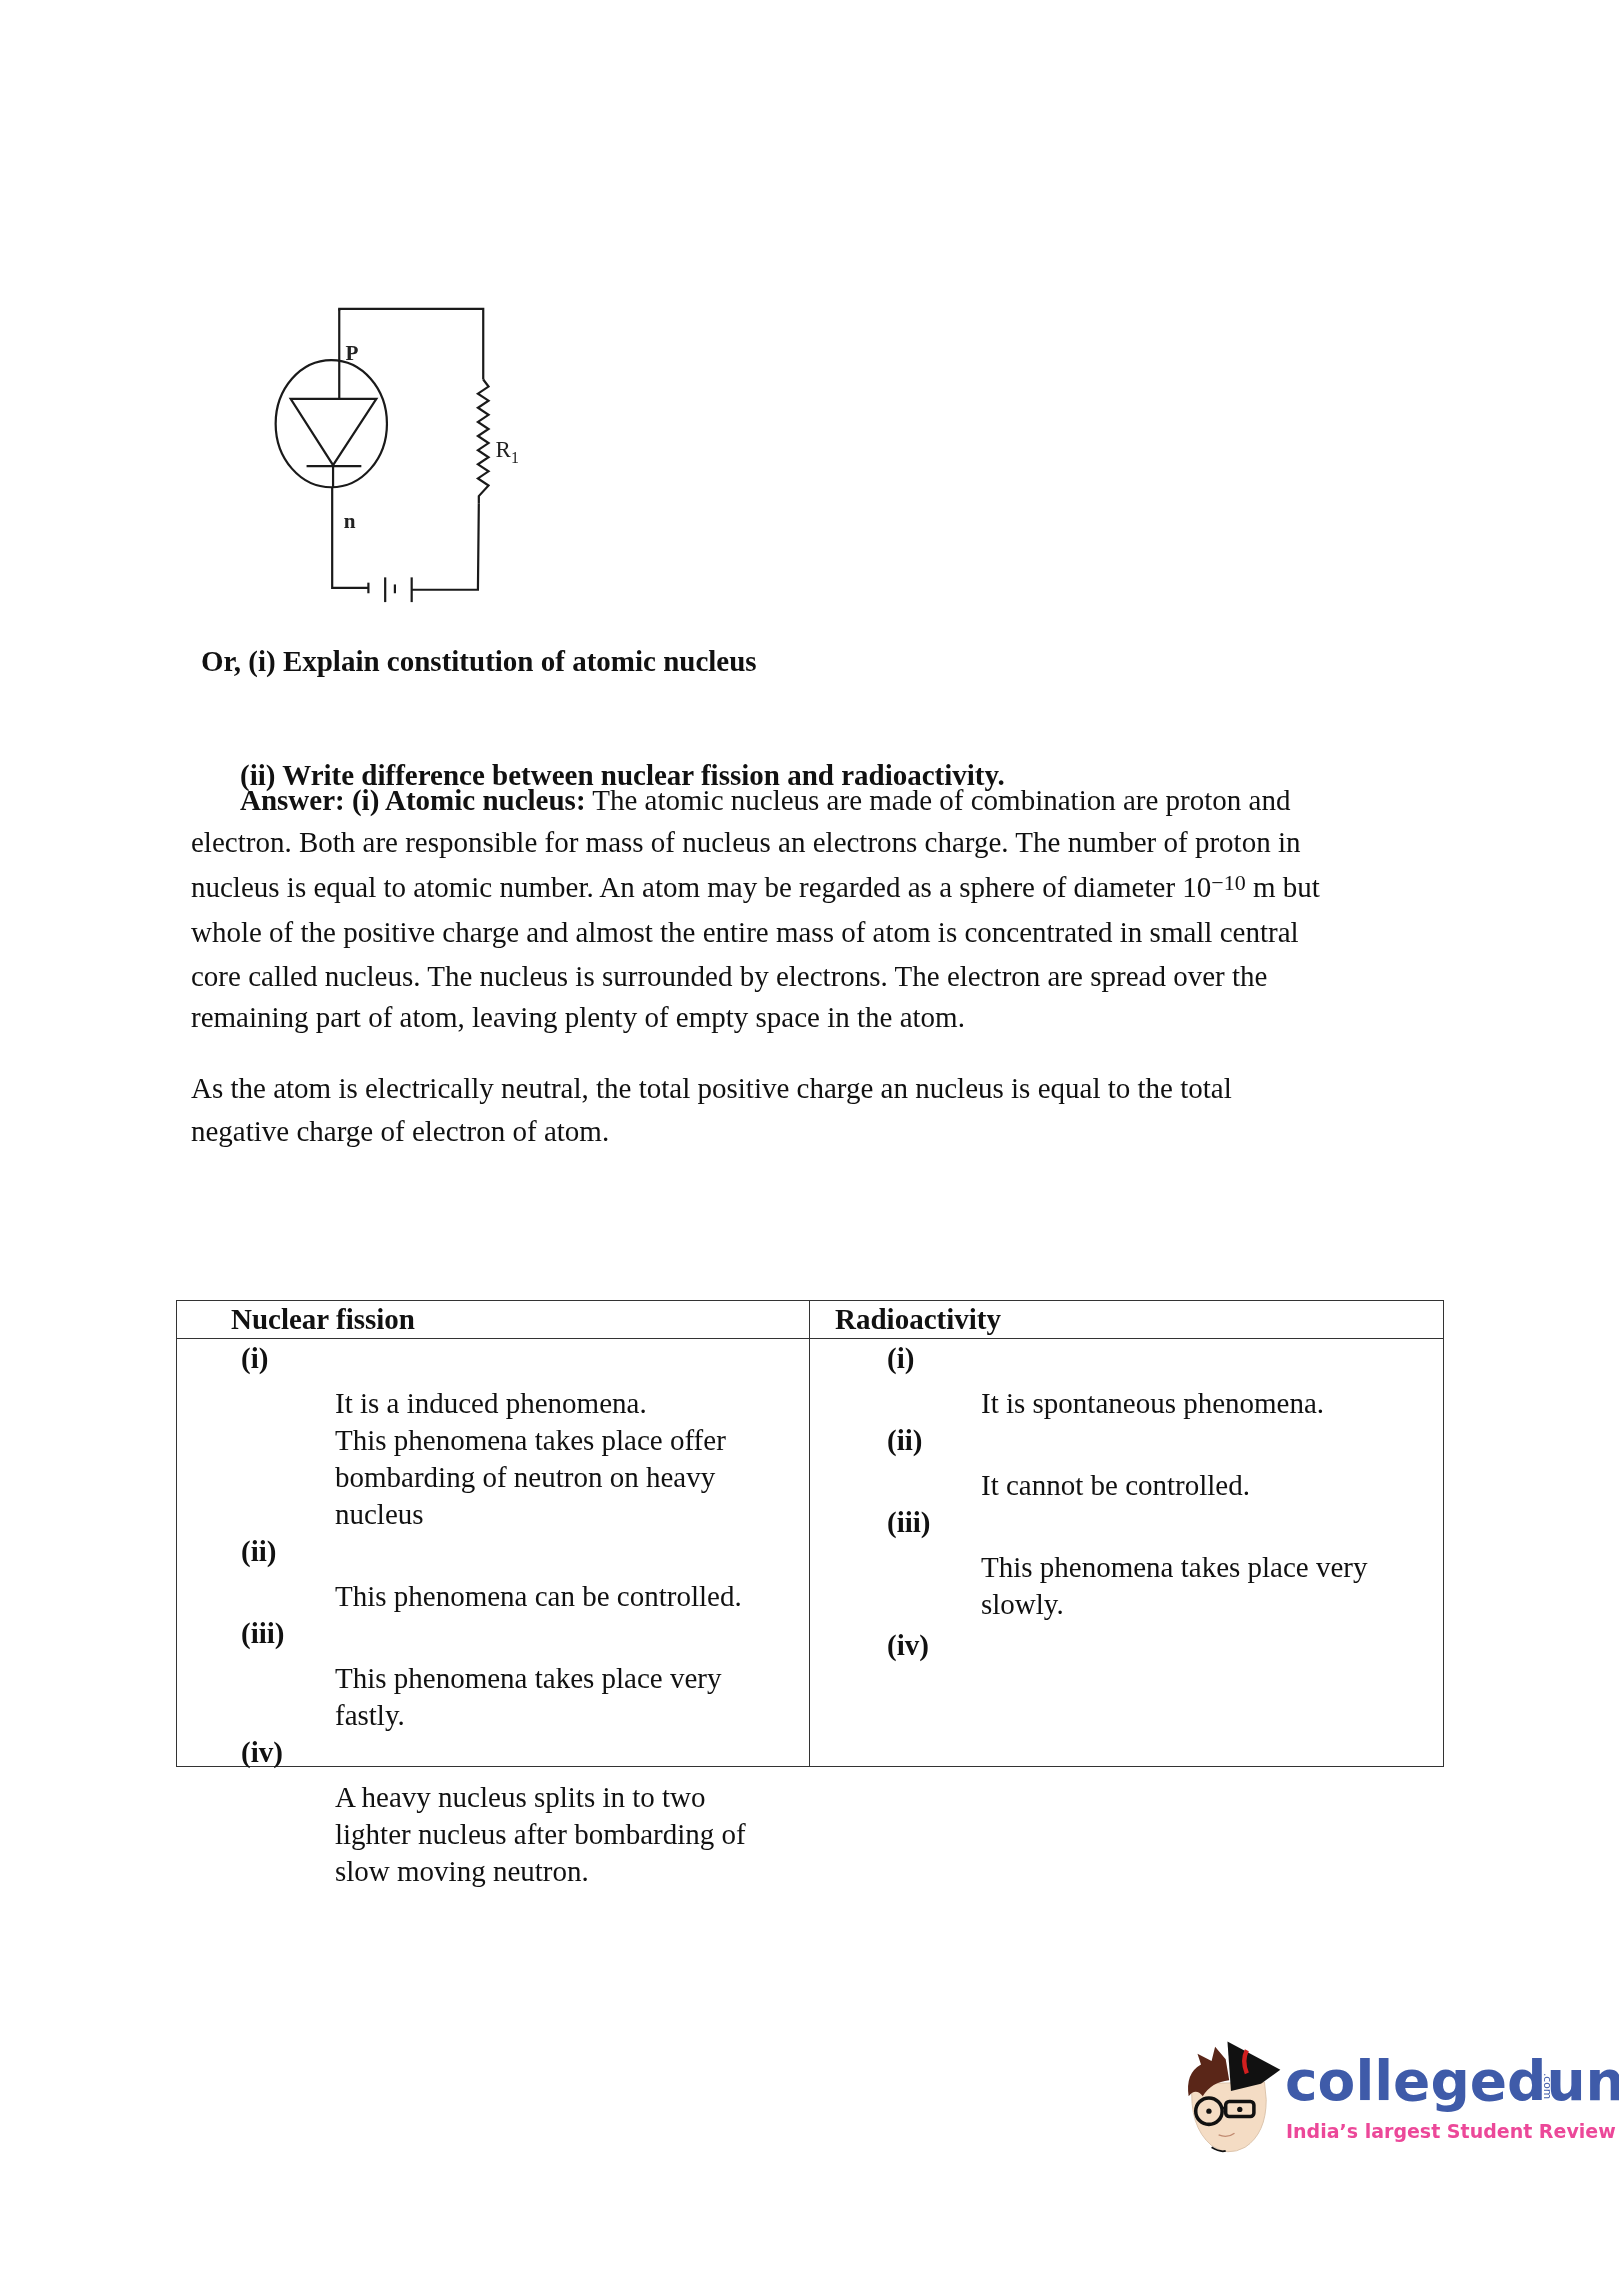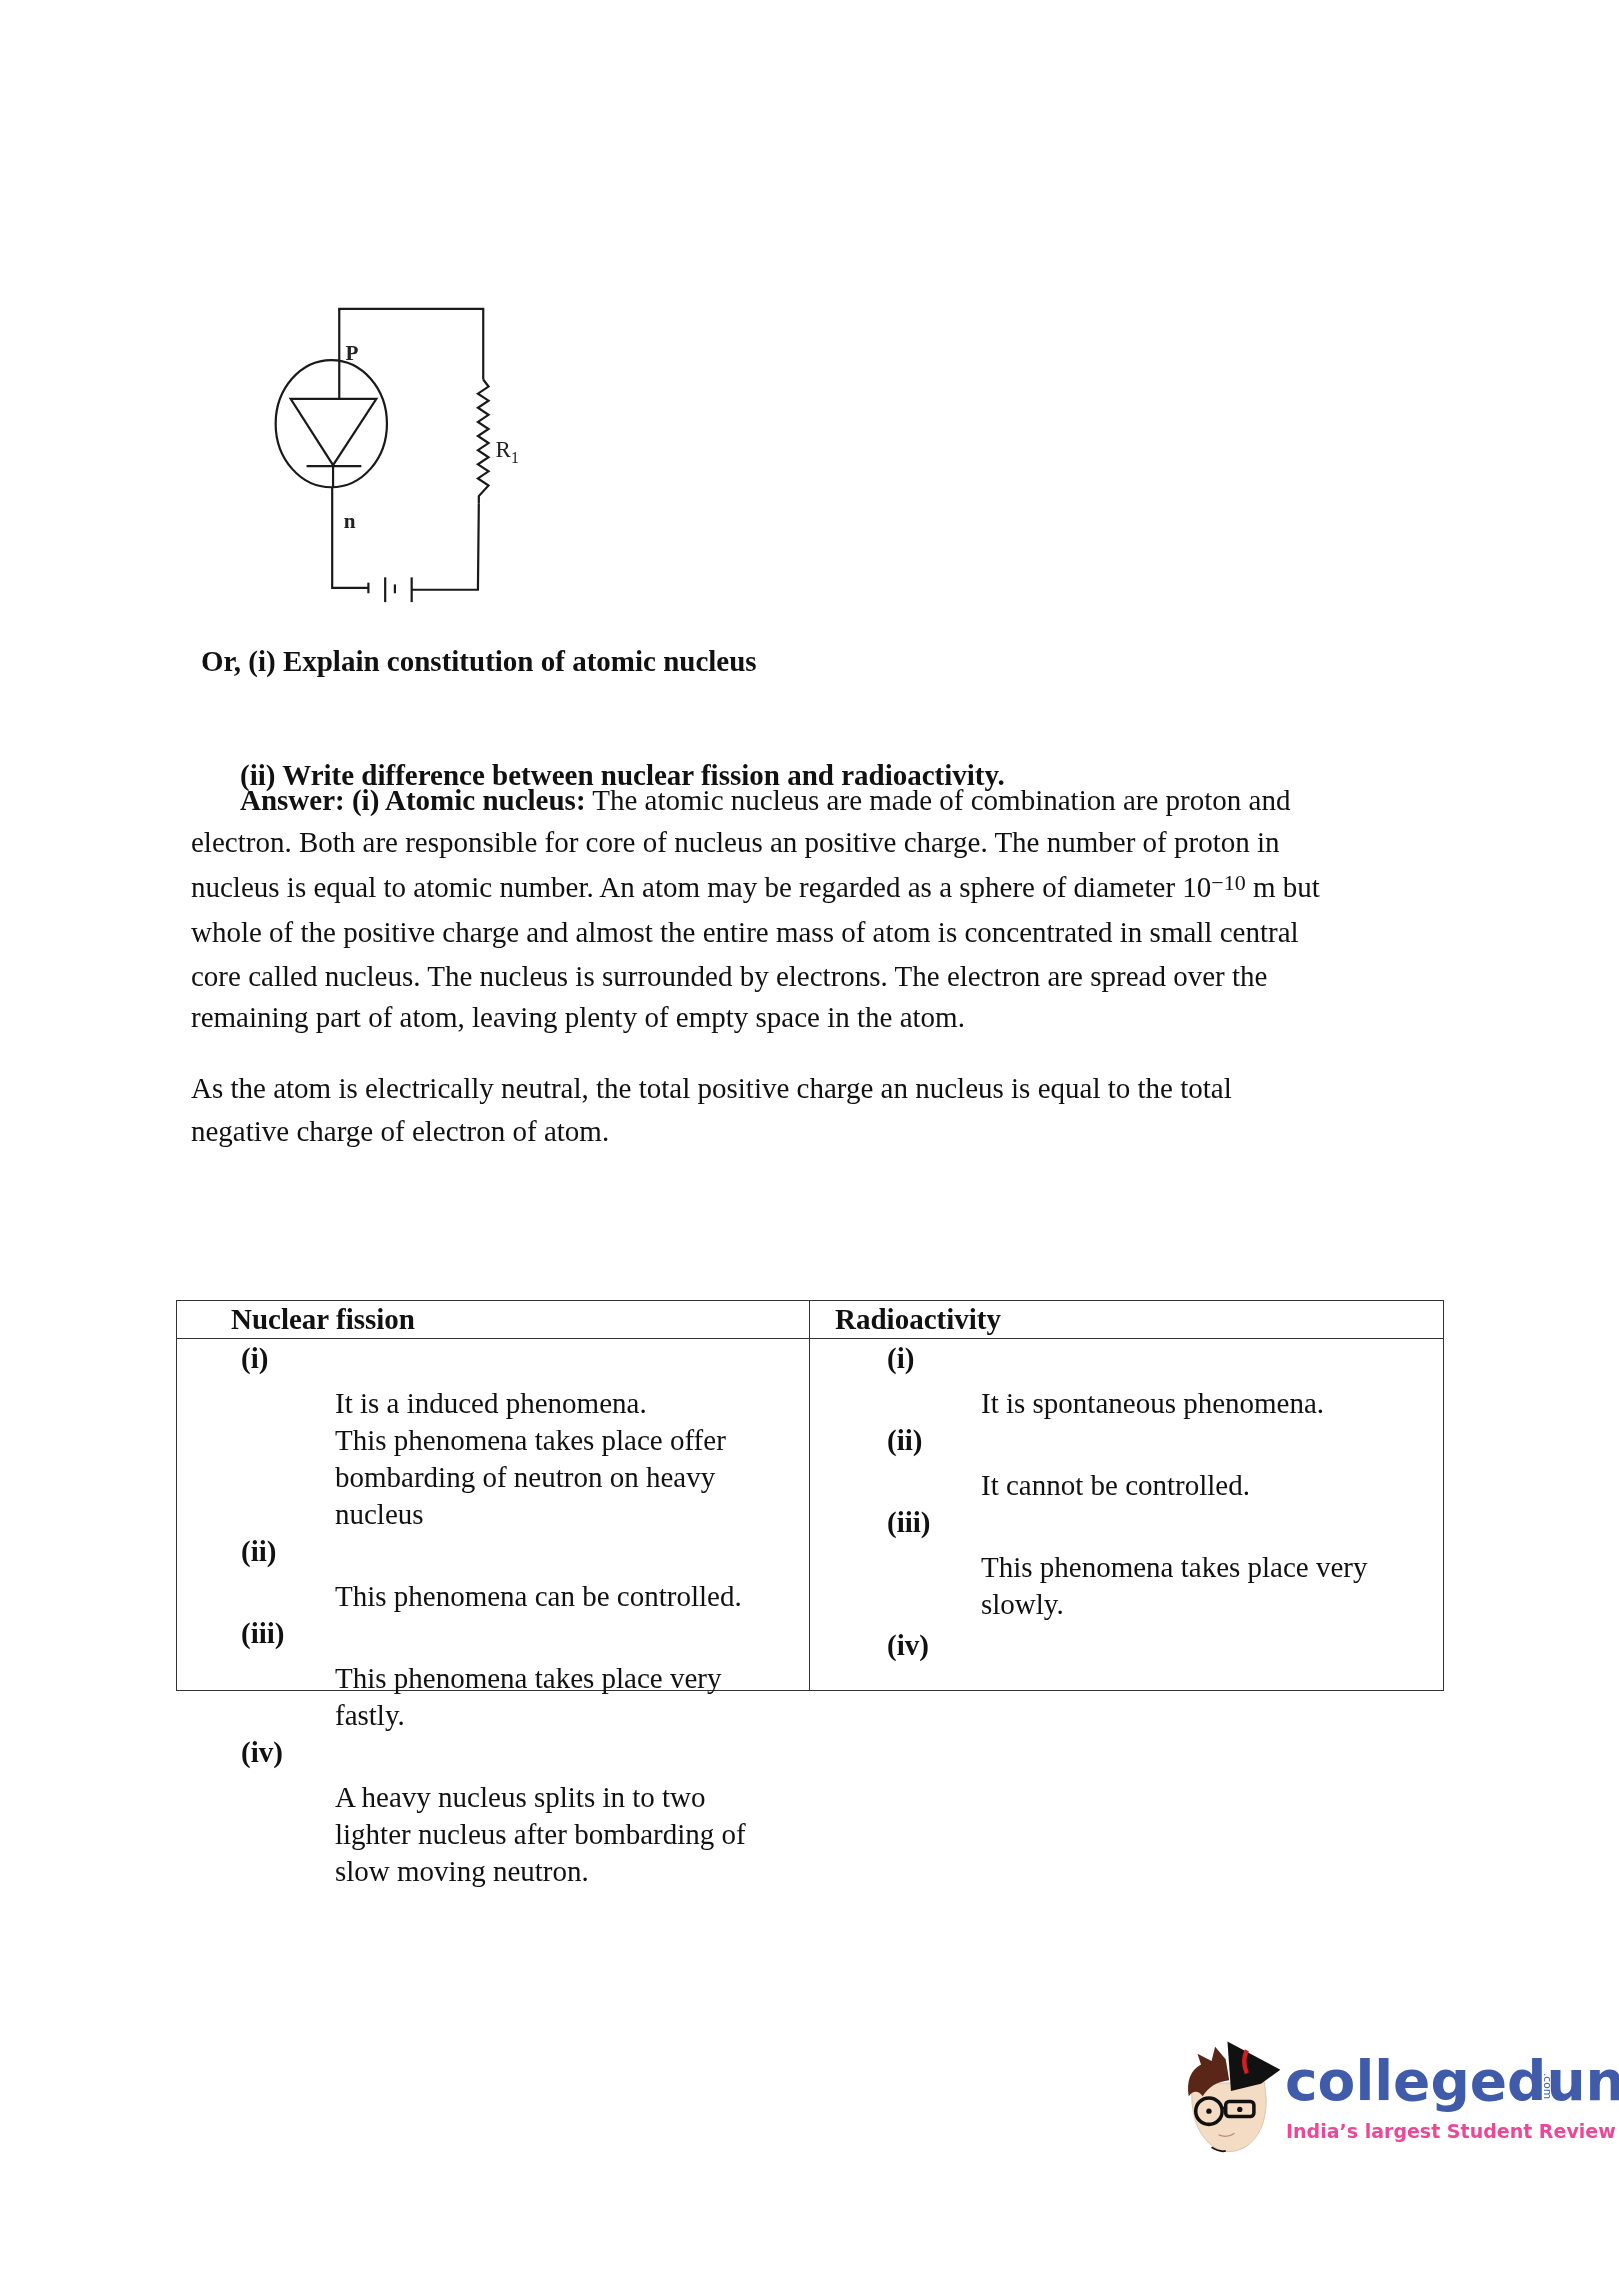--- a/index.html
+++ b/index.html
@@ -7,21 +7,21 @@
          font-family: "Liberation Serif", "DejaVu Serif", serif; color: #111; }
   .abs { position: absolute; }
   .txt { font-size: 29px; line-height: 43px; white-space: nowrap; }
   .b { font-weight: bold; }
   sup { font-size: 22px; vertical-align: top; position: relative; top: -5.3px; }
 
   
   #circuit { left: 273px; top: 300px; width: 265px; height: 318px; }
 
   
-  #cmp-table { left: 176px; top: 1300px; width: 1268px; height: 391px;
+  #cmp-table { left: 176px; top: 1300px; width: 1268px; height: 467px;
                border: 1.8px solid #333; box-sizing: border-box; }
   #cmp-table .hdr-line { position: absolute; left: 0; right: 0; top: 37px; border-top: 1.8px solid #333; }
   #cmp-table .mid-line { position: absolute; top: 0; bottom: 0; left: 632px; border-left: 1.8px solid #333; }
   .th { position: absolute; top: 0px; font-size: 29px; line-height: 37px; font-weight: bold; white-space: nowrap; }
   .rows { position: absolute; top: 39px; }
   .row { display: flex; font-size: 29px; line-height: 37px; }
   .row .num { width: 94px; font-weight: bold; flex: none; }
   .row .desc { white-space: pre-line; margin-top: 45px; }
   .greek { font-style: italic; font-family: "DejaVu Serif", serif; padding-right: 5.3px; }
 
@@ -66,21 +66,21 @@
     <text x="252" y="178" font-family="Liberation Serif, serif" font-size="26" fill="#222">R<tspan font-size="18" dy="6">1</tspan></text>
   </svg>
 </div>
 
 <div class="abs txt b" style="left:201px; top:640px;">Or, (i) Explain constitution of atomic nucleus</div>
 <div class="abs txt b" style="left:240px; top:709px;margin-top:45px;">(ii) Write difference between nuclear fission and radioactivity.</div>
 
 <div class="abs txt" style="left:240px; top:779px;">
   <span class="b">Answer: (i) Atomic nucleus:</span><span> The atomic nucleus are made of combination are proton and</span>
 </div>
-<div class="abs txt" style="left:191px; top:821px;">electron. Both are responsible for core of nucleus an positive charge. The number of proton in</div>
+<div class="abs txt" style="left:191px; top:821px;">electron. Both are responsible for mass of nucleus an electrons charge. The number of proton in</div>
 <div class="abs txt" style="left:191px; top:866px;">
   <span>nucleus is equal to atomic number. An atom may be regarded as a sphere of diameter 10</span><sup>−10</sup><span> m but</span>
 </div>
 <div class="abs txt" style="left:191px; top:911px;">whole of the positive charge and almost the entire mass of atom is concentrated in small central</div>
 <div class="abs txt" style="left:191px; top:955px;">core called nucleus. The nucleus is surrounded by electrons. The electron are spread over the</div>
 <div class="abs txt" style="left:191px; top:996px;">remaining part of atom, leaving plenty of empty space in the atom.</div>
 
 <div class="abs txt" style="left:191px; top:1067px;">As the atom is electrically neutral, the total positive charge an nucleus is equal to the total</div>
 <div class="abs txt" style="left:191px; top:1110px;">negative charge of electron of atom.</div>
 

